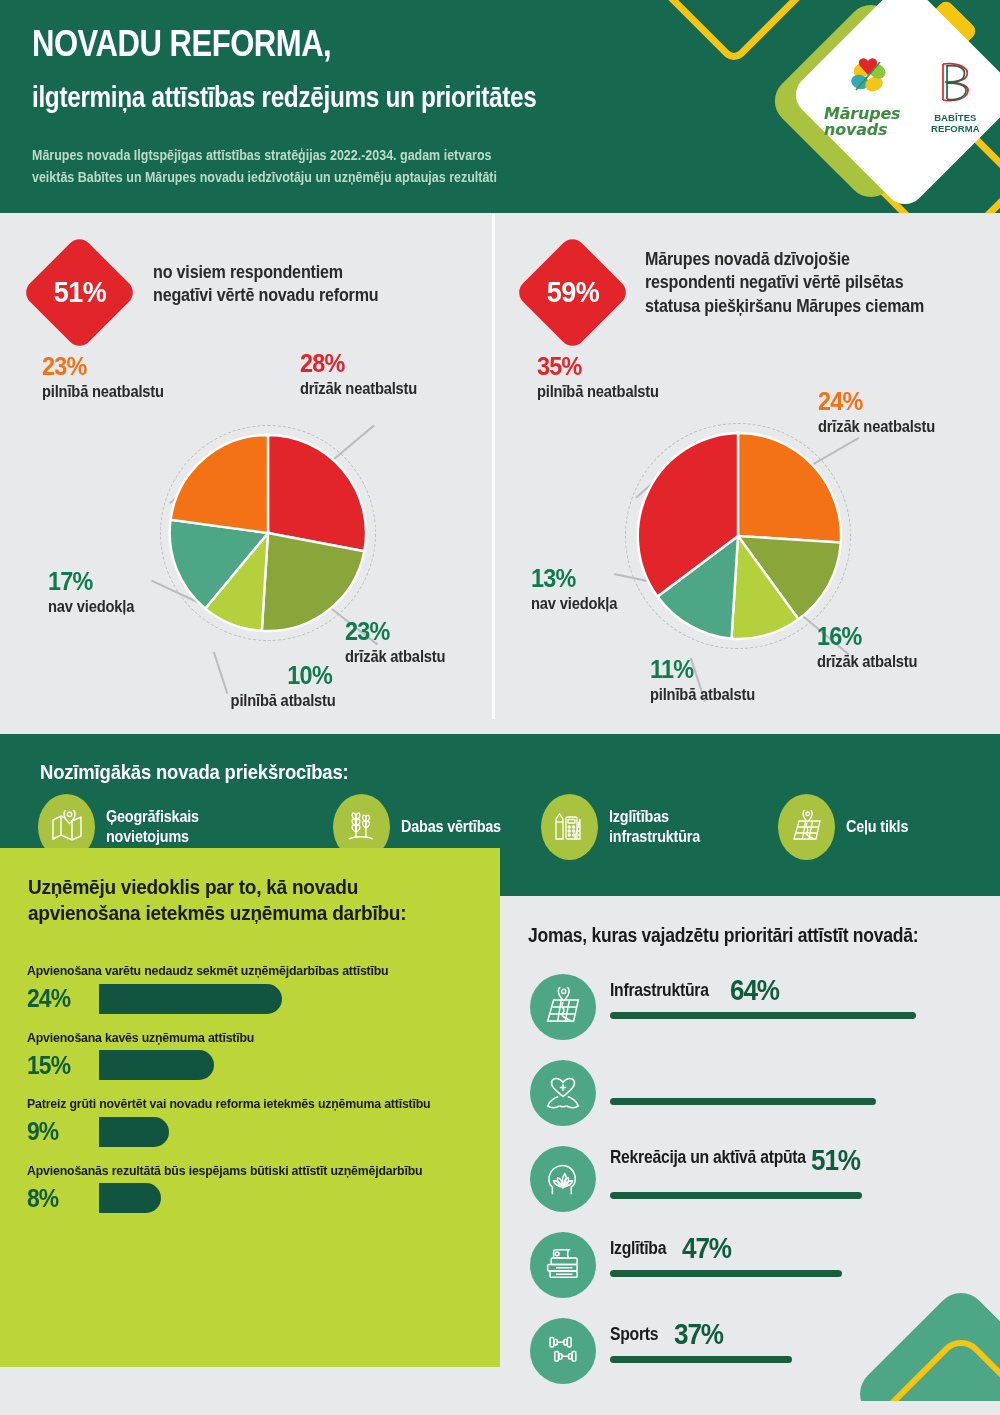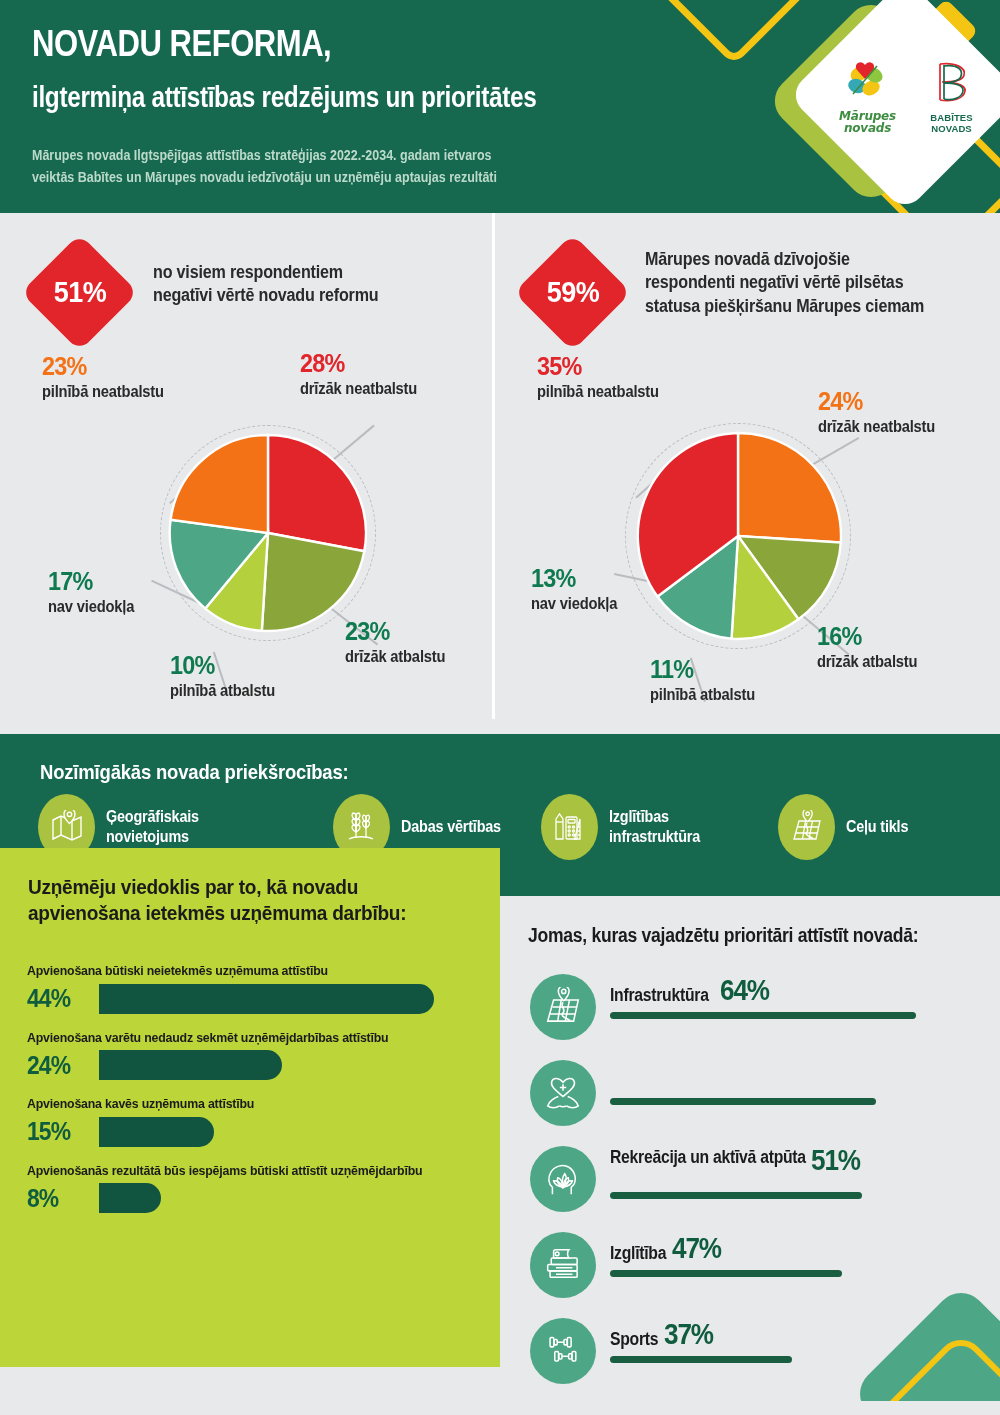--- a/index.html
+++ b/index.html
@@ -37,22 +37,22 @@
   .logo-card {
     position: absolute; left: 822px; top: 12px; width: 166px; height: 166px;
     background: #ffffff; border-radius: 20px; transform: rotate(45deg);
   }
   .logo-inner {
     position: absolute; left: 824px; top: 22px; width: 162px; height: 148px;
     display: flex; align-items: center; justify-content: center; gap: 6px;
   }
   .logo-block { display: flex; flex-direction: column; align-items: center; }
   .logo-mar-name {
-    font-family: "DejaVu Sans", sans-serif; font-size: 12px; font-weight: bold;
-    font-style: italic; color: #3d8c40; line-height: 1.0; text-align: center;
+    font-family: "DejaVu Sans", sans-serif; font-size: 16px; font-weight: bold;
+    font-style: italic; color: #3d8c40; line-height: 1.0; 
     letter-spacing: -0.2px; margin-top: 2px;
   }
   .logo-bab-name {
     font-family: "Liberation Sans", sans-serif; font-size: 9.5px; font-weight: bold;
     color: #16684f; line-height: 1.08; text-align: center; letter-spacing: 0.1px;
     margin-top: 3px;
   }
   .hdr-title {
     position: absolute; left: 32px; top: 24px; width: 660px;
     color: #ffffff; font-weight: bold;
@@ -188,21 +188,21 @@
     transform: scaleX(0.9); transform-origin: left top;
   }
   .prio-list { position: absolute; left: 30px; top: 76px; width: 450px; }
   .prio-row { position: relative; height: 86px; display: flex; align-items: flex-start; }
   .prio-icon {
     width: 66px; height: 66px; border-radius: 50%; background: #4da786;
     flex: 0 0 auto; display: flex; align-items: center; justify-content: center;
     margin-top: 2px;
   }
   .prio-body { position: relative; flex: 1 1 auto; padding-left: 14px; padding-top: 4px; }
-  .prio-head { display: flex; align-items: flex-end; }
+  .prio-head { display: flex; align-items: center; gap: 10px; }
   .prio-name {
     color: #1b1b1b; font-size: 17.5px; font-weight: bold; line-height: 1.1;
     letter-spacing: -0.3px;
     transform: scaleX(0.9); transform-origin: left bottom;
   }
   .prio-pct {
     color: #0f5c3f; font-size: 29px; font-weight: bold; letter-spacing: -1.2px;
     line-height: 1.0;
     transform: scaleX(0.9); transform-origin: left bottom;
   }
@@ -252,21 +252,21 @@
         </span>
         <span class="logo-mar-name">Mārupes novads</span>
       </div>
       <div class="logo-block">
         <span>
           <svg width="44" height="48" viewBox="0 0 44 48">
             <path d="M10 6 L10 42 M10 6 C26 4 36 10 34 17 C33 23 20 24 12 24 C22 24 36 26 35 33 C34 41 22 44 10 42" stroke="#e1252b" stroke-width="1.7" fill="none"></path>
             <path d="M14 7 L14 41 M14 8 C28 6 33 12 31 18 C30 23 20 25 14 25 C24 25 34 27 33 33 C32 40 22 43 14 41" stroke="#16684f" stroke-width="1.7" fill="none"></path>
           </svg>
         </span>
-        <span class="logo-bab-name">BABĪTES NOVADS</span>
+        <span class="logo-bab-name">BABĪTES REFORMA</span>
       </div>
     </div>
 
     <div class="hdr-title">NOVADU REFORMA,</div>
     <div class="hdr-subtitle2">ilgtermiņa attīstības redzējums un prioritātes</div>
     <div class="hdr-caption">
       <div>Mārupes novada Ilgtspējīgas attīstības stratēģijas 2022.-2034. gadam ietvaros</div>
       <div>veiktās Babītes un Mārupes novadu iedzīvotāju un uzņēmēju aptaujas rezultāti</div>
     </div>
   </div>
@@ -309,21 +309,21 @@
         <span class="cap">pilnībā neatbalstu</span>
       </div>
       <div class="lbl" style="left:300px; top:137px; width:200px;">
         <span class="pct c-red">28%</span>
         <span class="cap">drīzāk neatbalstu</span>
       </div>
       <div class="lbl" style="left:345px; top:405px; width:170px;">
         <span class="pct c-green">23%</span>
         <span class="cap">drīzāk atbalstu</span>
       </div>
-      <div class="lbl" style="left:170px; top:439px; width:180px;">
+      <div class="lbl" style="left:170px; top:449px; width:180px;text-align:right;">
         <span class="pct c-green">10%</span>
         <span class="cap">pilnībā atbalstu</span>
       </div>
       <div class="lbl" style="left:48px; top:355px; width:160px;">
         <span class="pct c-green">17%</span>
         <span class="cap">nav viedokļa</span>
       </div>
     </div>
 
     <div class="pie-panel panel-right">
@@ -451,29 +451,20 @@
         <span class="band-label">Ceļu tikls</span>
       </div>
 
     </div>
   </div>
 
   <div class="lime-panel">
     <div class="lime-title">Uzņēmēju viedoklis par to, kā novadu apvienošana ietekmēs uzņēmuma darbību:</div>
 
     <div class="bars">
-      <div class="bar-row">
-        <span class="bar-cap">Apvienošana būtiski neietekmēs uzņēmuma attīstību</span>
-        <div class="bar-line">
-          <span class="bar-val">44%</span>
-          <span class="bar-track">
-            <span class="bar-fill" style="width:335px;"></span>
-          </span>
-        </div>
-      </div>
 
       <div class="bar-row">
         <span class="bar-cap">Apvienošana varētu nedaudz sekmēt uzņēmējdarbības attīstību</span>
         <div class="bar-line">
           <span class="bar-val">24%</span>
           <span class="bar-track">
             <span class="bar-fill" style="width:183px;"></span>
           </span>
         </div>
       </div>
@@ -481,20 +472,29 @@
       <div class="bar-row">
         <span class="bar-cap">Apvienošana kavēs uzņēmuma attīstību</span>
         <div class="bar-line">
           <span class="bar-val">15%</span>
           <span class="bar-track">
             <span class="bar-fill" style="width:115px;"></span>
           </span>
         </div>
       </div>
 
+      <div class="bar-row">
+        <span class="bar-cap">Patreiz grūti novērtēt vai novadu reforma ietekmēs uzņēmuma attīstību</span>
+        <div class="bar-line">
+          <span class="bar-val">9%</span>
+          <span class="bar-track">
+            <span class="bar-fill" style="width:70px;"></span>
+          </span>
+        </div>
+      </div>
 
       <div class="bar-row">
         <span class="bar-cap">Apvienošanās rezultātā būs iespējams būtiski attīstīt uzņēmējdarbību</span>
         <div class="bar-line">
           <span class="bar-val">8%</span>
           <span class="bar-track">
             <span class="bar-fill" style="width:62px;"></span>
           </span>
         </div>
       </div>

